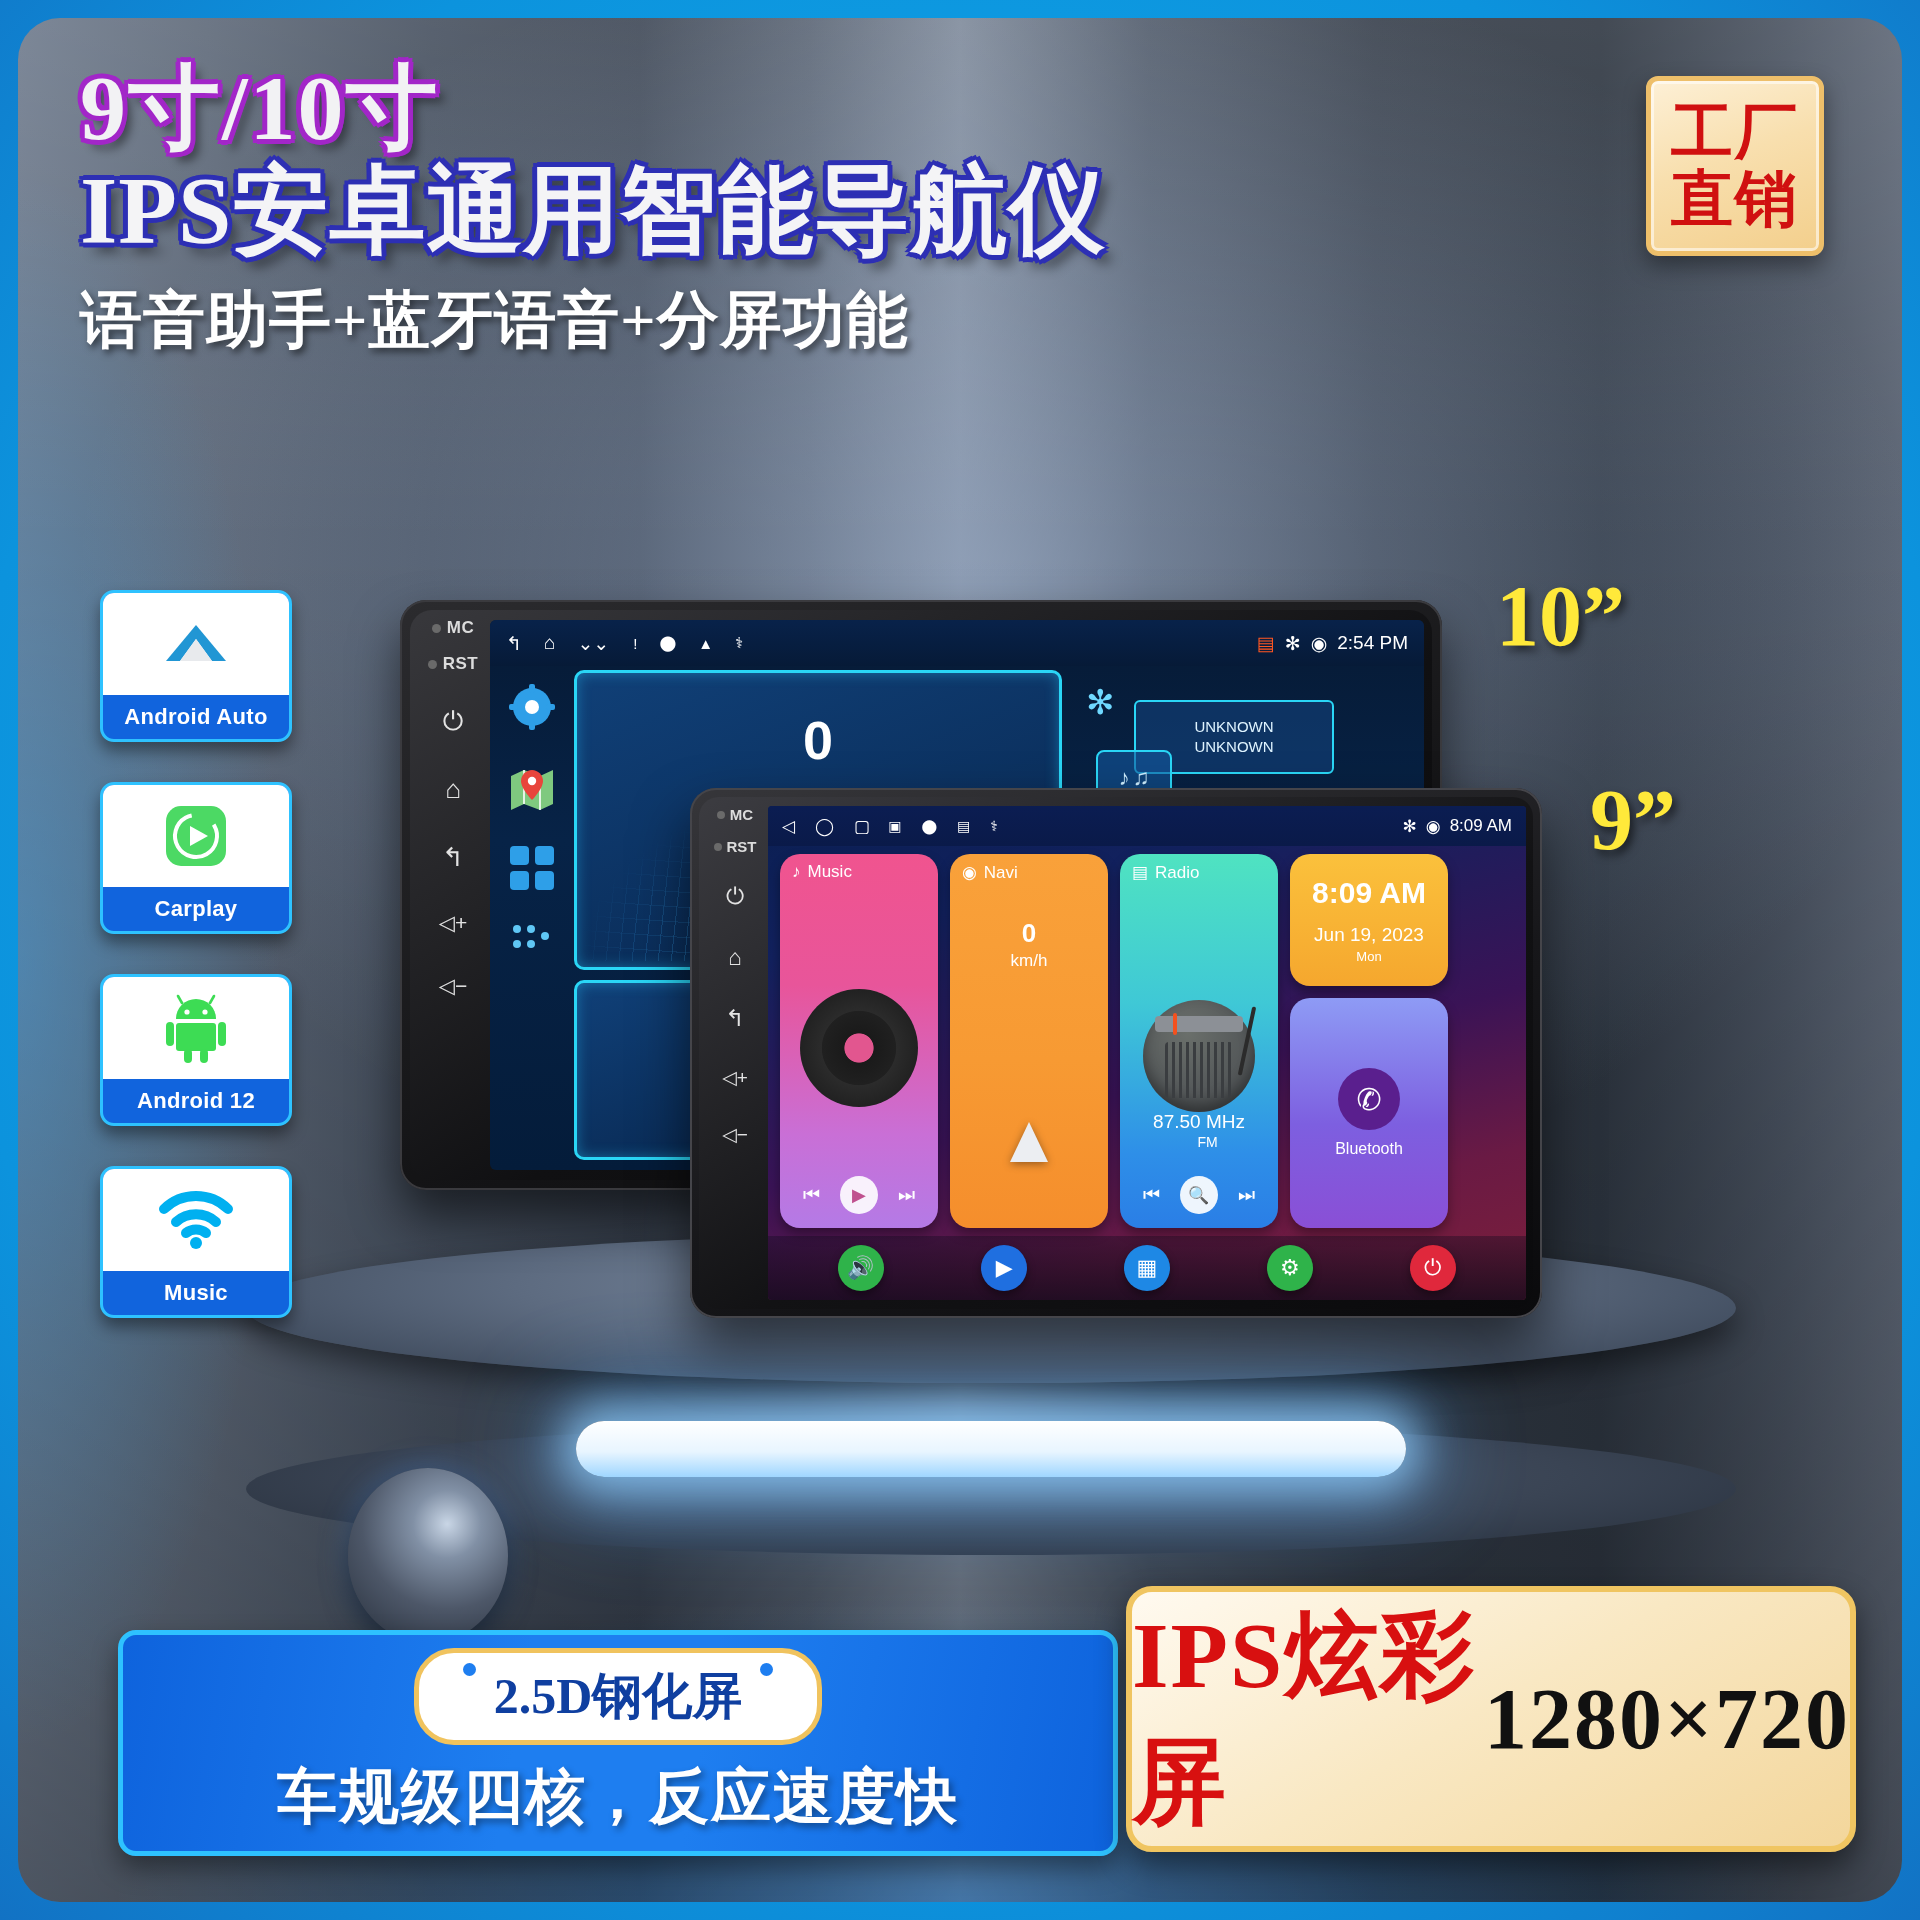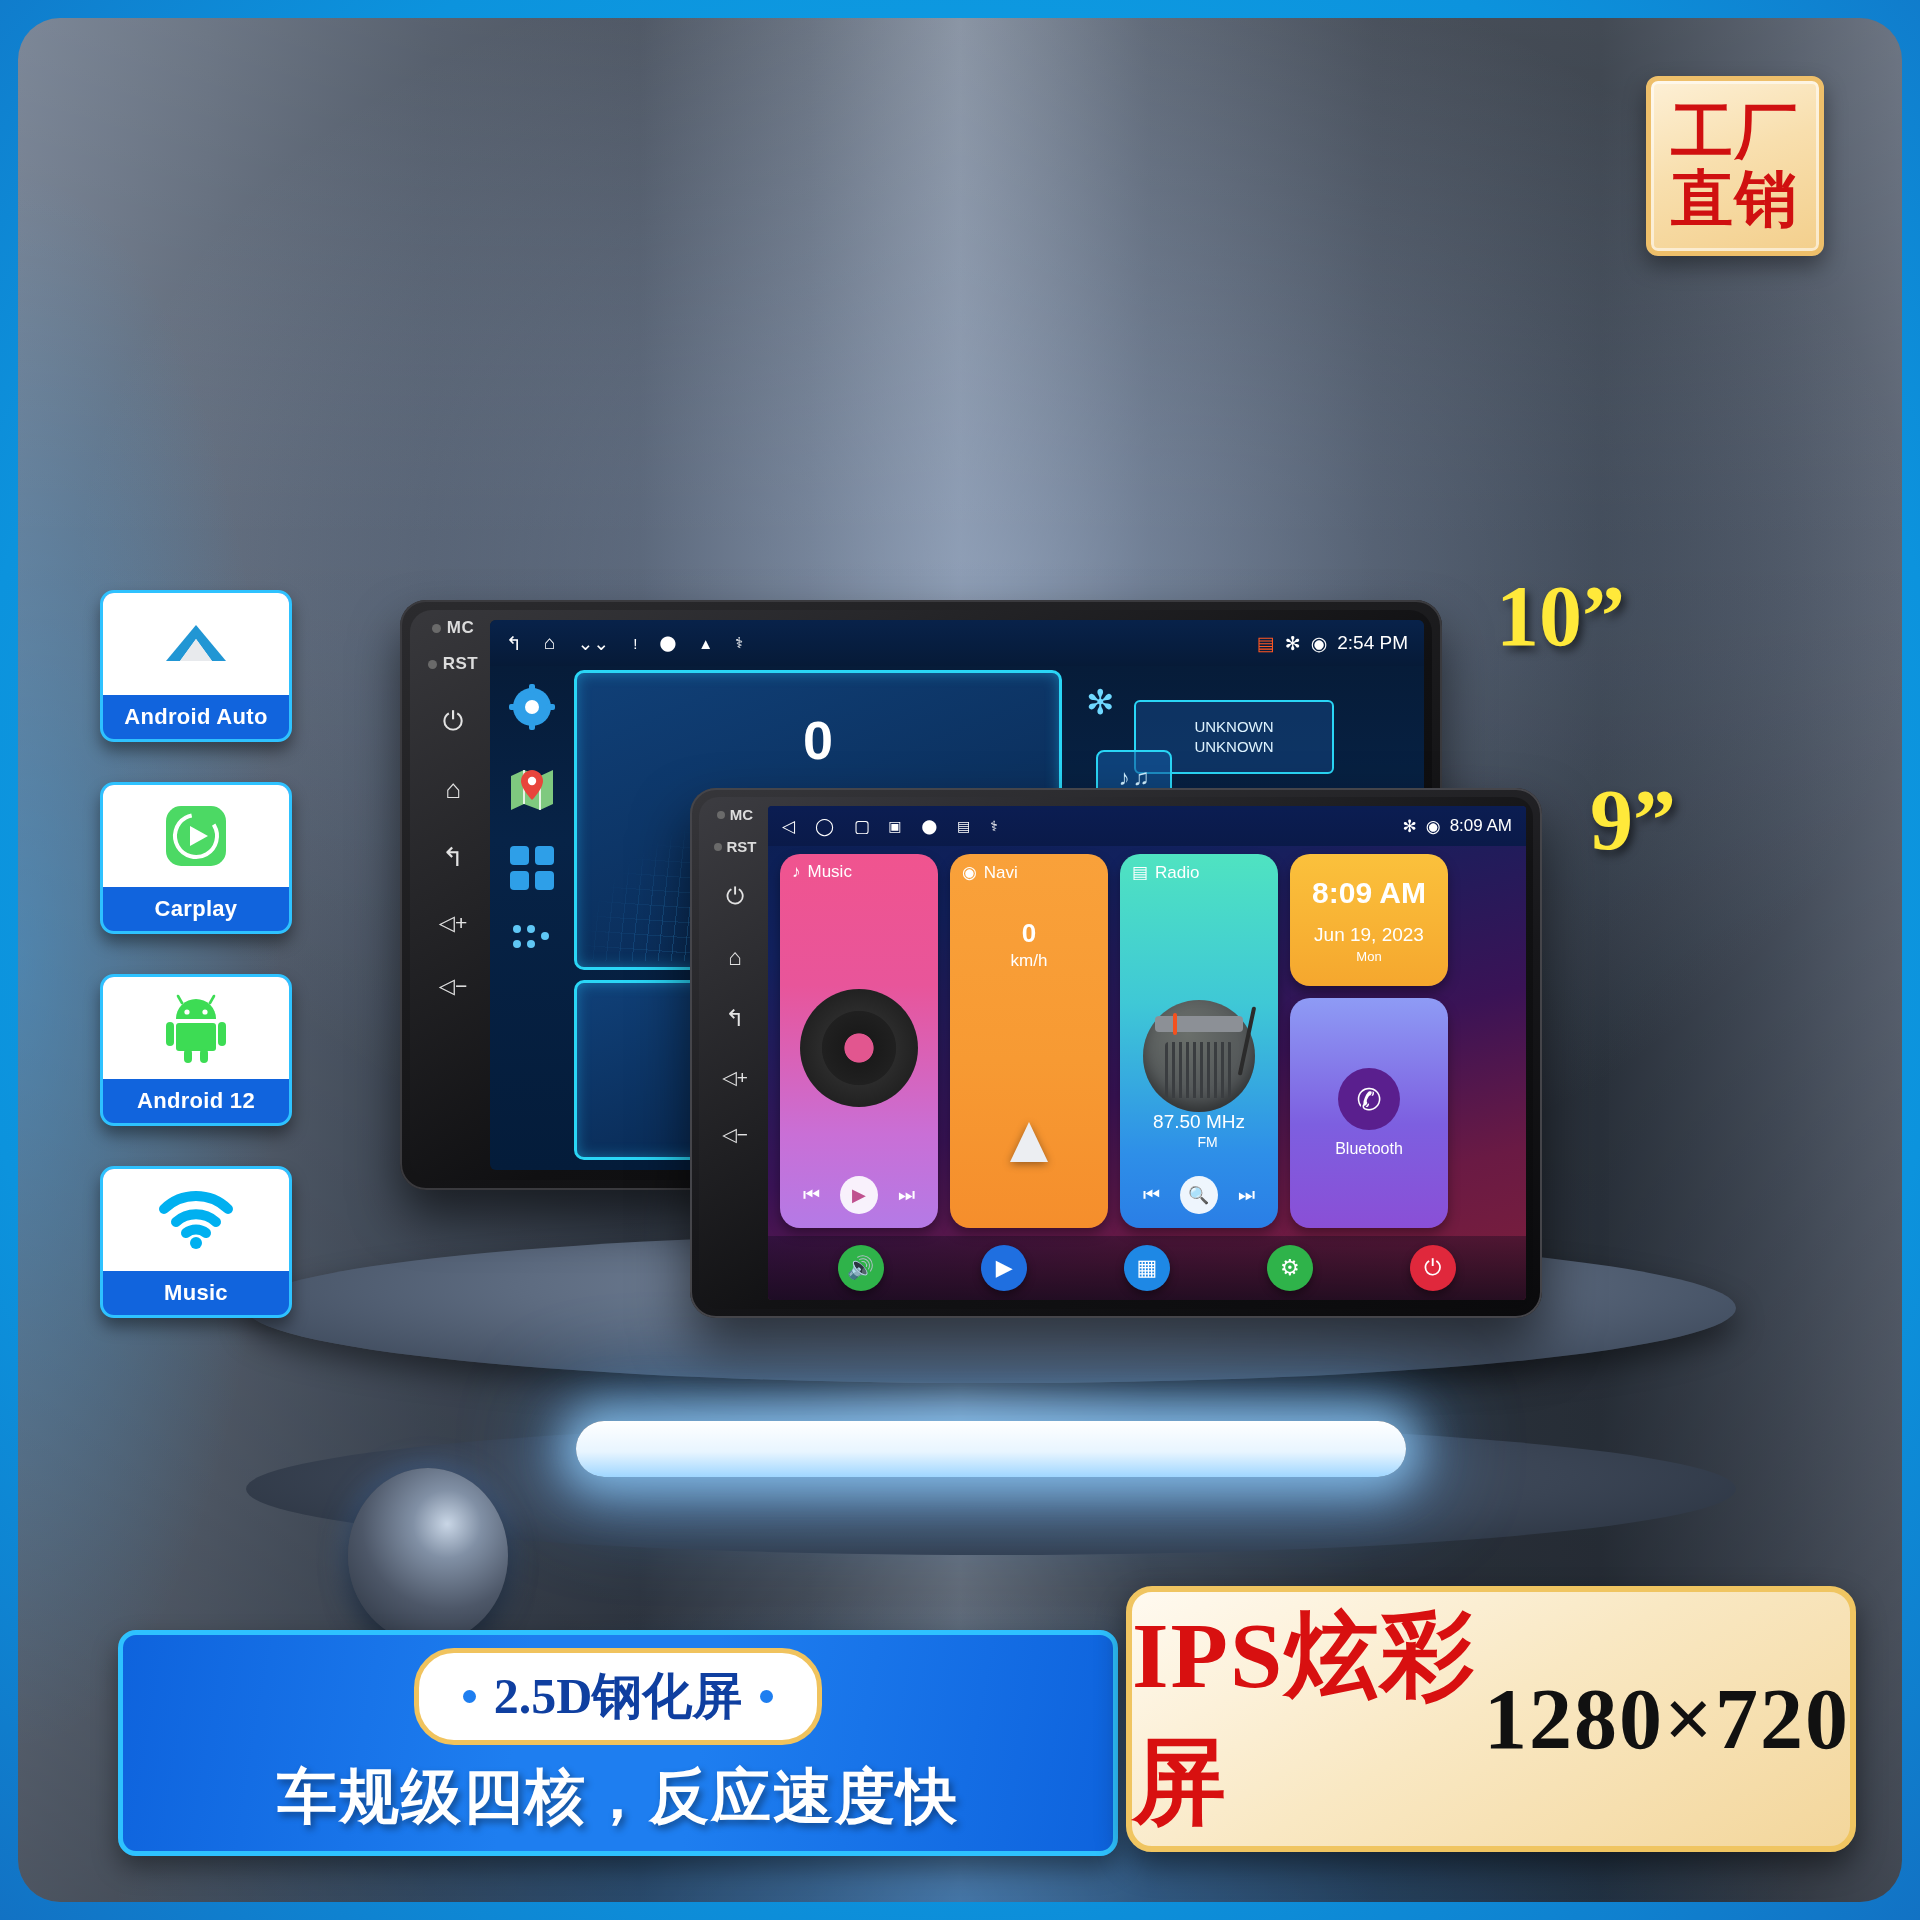--- a/index.html
+++ b/index.html
@@ -218,21 +218,21 @@
   .dbtn{width:46px;height:46px;border-radius:50%;display:flex;align-items:center;justify-content:center;
     color:#fff;font-size:22px;box-shadow:0 4px 9px rgba(0,0,0,.4);}
 
   
   .ribbon{position:absolute;left:100px;bottom:46px;width:1000px;height:226px;z-index:20;
     border-radius:18px;border:5px solid #2ec2ff;
     background:linear-gradient(100deg,#0e63dd 0%,#1e7ef0 40%,#1e7ef0 58%,#0e63dd 100%);
     box-shadow:0 12px 26px rgba(0,0,0,.4);
     display:flex;flex-direction:column;align-items:center;justify-content:center;gap:12px;}
   .pill{padding:10px 44px;border-radius:40px;border:5px solid #f0c35e;background:#ffffff;
-    display:flex;align-items:center;gap:18px;}
+    display:flex;align-items:flex-start;gap:18px;}
   .pill .bead{width:13px;height:13px;border-radius:50%;background:#1e7ef0;}
   .pill .txt{font-size:50px;font-weight:bold;color:#0f3fa0;font-family:"Liberation Serif",serif;}
   .ribbon .sub{font-size:60px;font-weight:bold;color:#ffffff;letter-spacing:2px;
     font-family:"Liberation Serif",serif;text-shadow:3px 4px 7px rgba(0,0,0,.4);}
 
   .ipsbox{position:absolute;right:46px;bottom:50px;width:730px;height:266px;z-index:21;
     border-radius:26px;border:6px solid #f0c561;
     background:linear-gradient(150deg,#fffaf0 0%,#f9e8c3 48%,#f3d69b 100%);
     box-shadow:0 14px 30px rgba(0,0,0,.45);
     display:flex;flex-direction:row;align-items:center;justify-content:center;gap:4px;}
@@ -247,20 +247,25 @@
     <div class="edgeglow"></div>
 
     <div class="podium">
       <div class="pod-top"></div>
       <div class="pod-body"></div>
       <div class="pod-bot"></div>
       <div class="pod-light"></div>
     </div>
     <div class="sphere"></div>
 
+    <div class="head">
+      <div class="h1">9寸/10寸</div>
+      <div class="h2">IPS安卓通用智能导航仪</div>
+      <div class="h3">语音助手+蓝牙语音+分屏功能</div>
+    </div>
 
     <div class="factory">
       <span>工厂</span>
       <span>直销</span>
     </div>
 
     <div class="features">
 
       <div class="fcard">
         <div class="ico">

